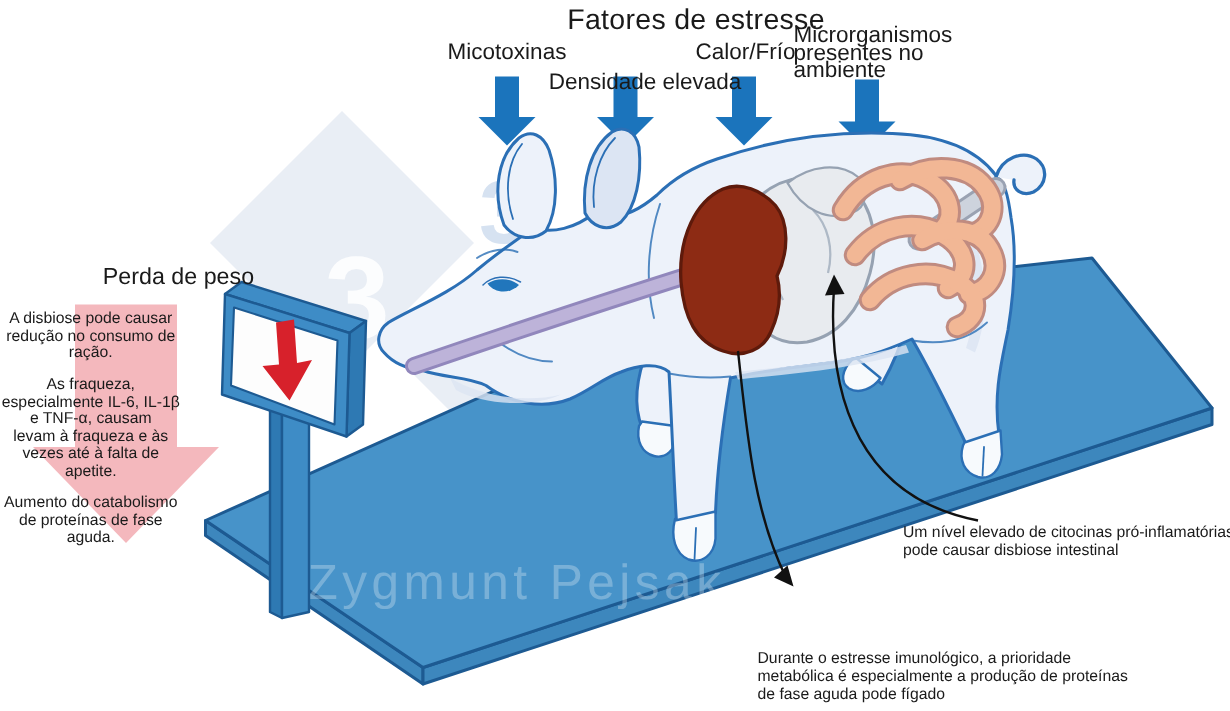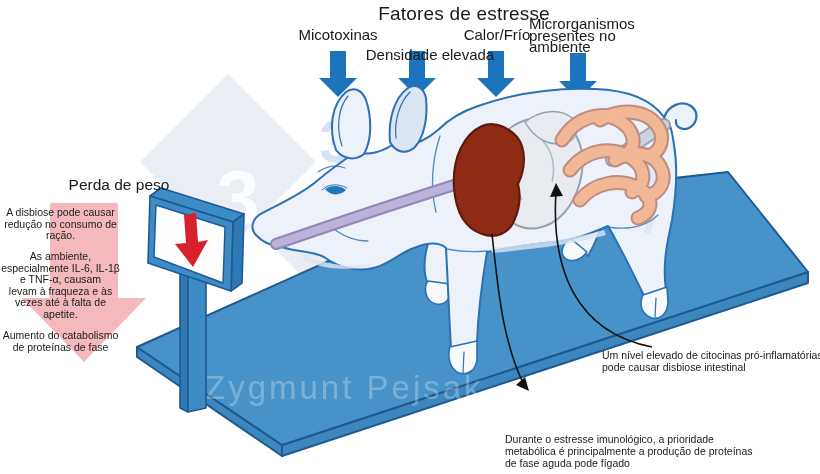--- a/index.html
+++ b/index.html
@@ -153,35 +153,36 @@
   <div class="txt factor-label" style="left:497px;top:29px;">Calor/Frío</div>
   <div class="txt factor-label" style="left:585px;top:18px;width:112px;">Microrganismos presentes no ambiente</div>
 
   <div class="txt wl-heading" style="left:0px;top:176px;margin-left:44px;">Perda de peso</div>
   <div class="txt" style="left:0px;top:207px;">
     <div class="wl-line">A disbiose pode causar</div>
     <div class="wl-line">redução no consumo de</div>
     <div class="wl-line">ração.</div>
   </div>
   <div class="txt" style="left:0px;top:251px;">
-    <div class="wl-line">As ambiente,</div>
+    <div class="wl-line">As fraqueza,</div>
     <div class="wl-line">especialmente IL-6, IL-1β</div>
     <div class="wl-line">e TNF-α, causam</div>
     <div class="wl-line">levam à fraqueza e às</div>
     <div class="wl-line">vezes até à falta de</div>
     <div class="wl-line">apetite.</div>
   </div>
   <div class="txt" style="left:0px;top:330px;">
     <div class="wl-line">Aumento do catabolismo</div>
     <div class="wl-line">de proteínas de fase</div>
+    <div class="wl-line">aguda.</div>
   </div>
 
   <div class="txt" style="left:602px;top:349px;">
     <div class="ann-line">Um nível elevado de citocinas pró-inflamatórias</div>
     <div class="ann-line">pode causar disbiose intestinal</div>
   </div>
   <div class="txt" style="left:505px;top:405px;margin-top:28px;">
     <div class="ann-line">Durante o estresse imunológico, a prioridade</div>
-    <div class="ann-line">metabólica é principalmente a produção de proteínas</div>
+    <div class="ann-line">metabólica é especialmente a produção de proteínas</div>
     <div class="ann-line">de fase aguda pode fígado</div>
   </div>
 
 </div>
 
 </body></html>

